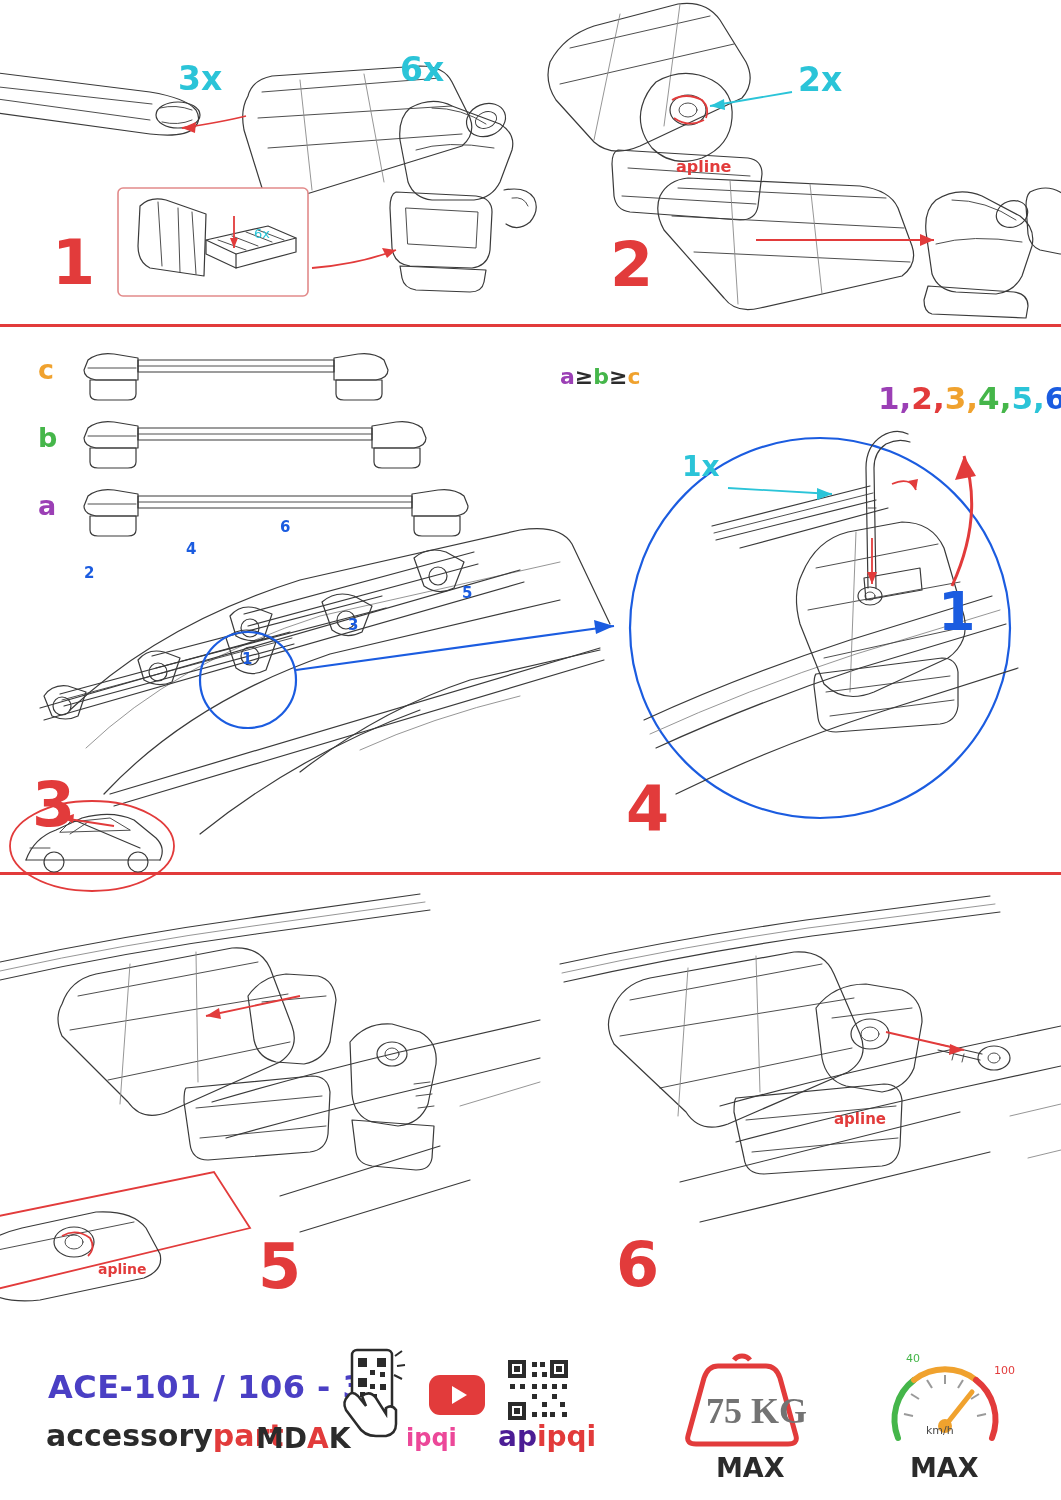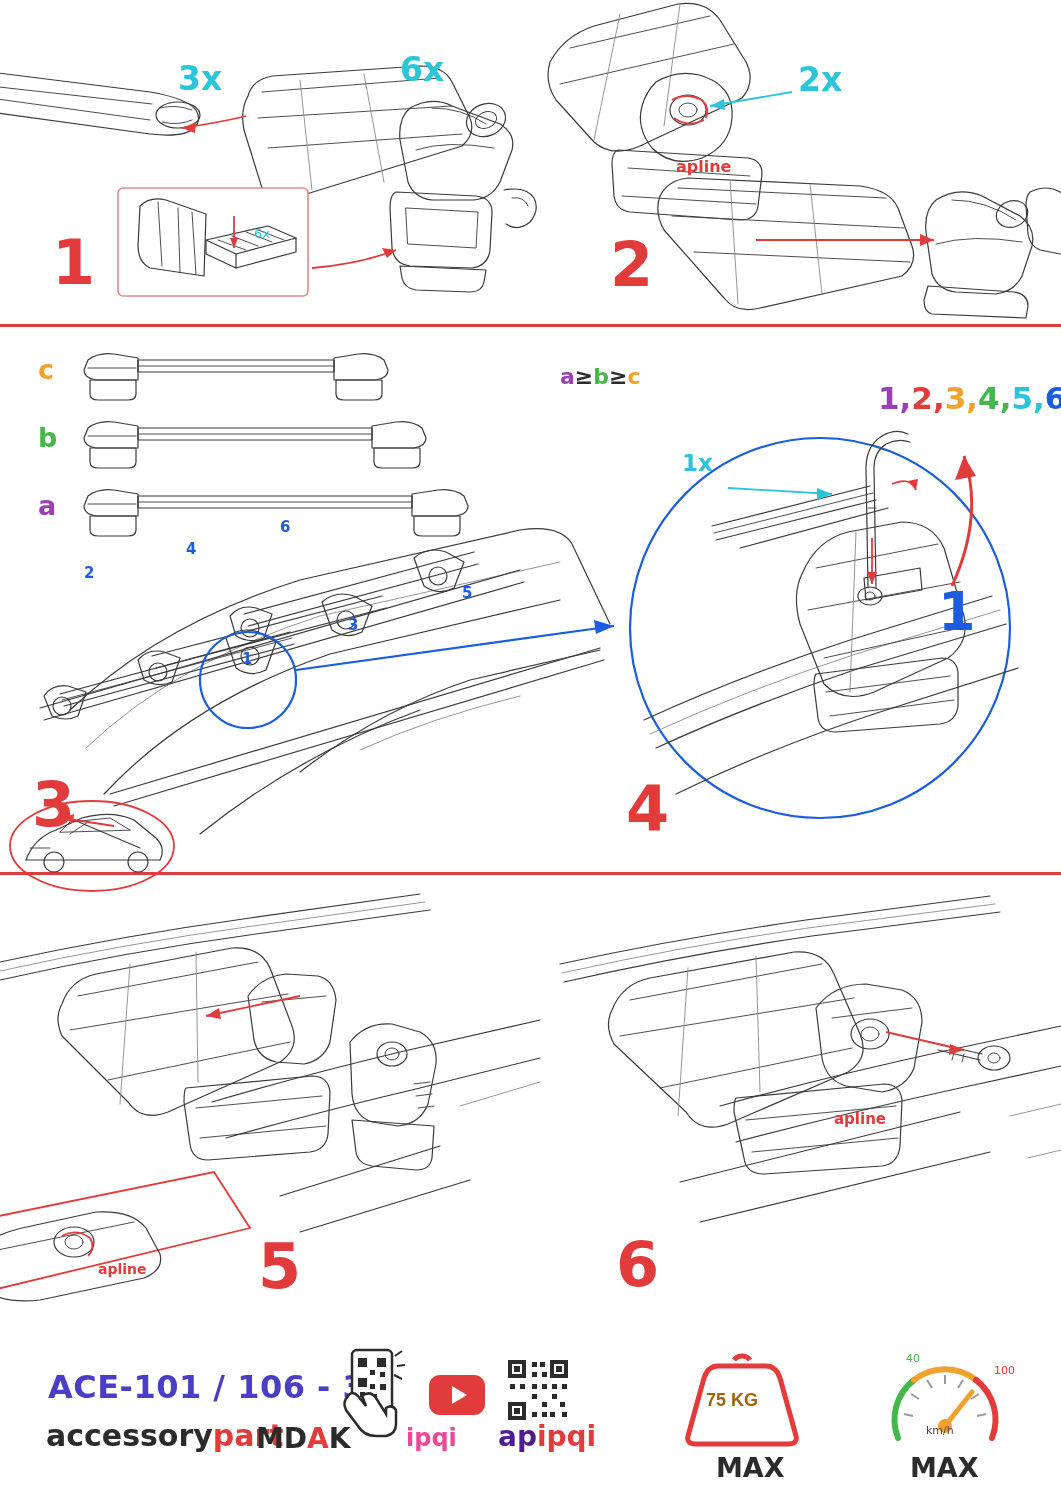--- a/index.html
+++ b/index.html
@@ -19,21 +19,21 @@
   .panel{position:absolute;}
   .stepnum{
     position:absolute;color:#e23b3b;font-weight:700;
     font-family:"DejaVu Sans", sans-serif;
     font-size:62px;line-height:1;letter-spacing:-1px;
   }
   .qty{
     position:absolute;color:#2bc4d8;font-weight:700;font-size:33px;
     font-family:"DejaVu Sans", sans-serif;
   }
-  .qty.small{font-size:23px;}
+  .qty.small{font-size:28px;}
   svg{display:block;overflow:visible;}
   .ln{fill:none;stroke:#3a3a3a;stroke-width:1.2;stroke-linejoin:round;stroke-linecap:round;}
   .ln.thin{stroke-width:0.9;}
   .ln.light{stroke:#8a8a8a;stroke-width:0.9;}
   .red{fill:none;stroke:#e23b3b;stroke-width:1.8;}
   .redfill{fill:#e23b3b;}
   .blue{fill:none;stroke:#1b5ce0;stroke-width:2.2;}
   .bluefill{fill:#1b5ce0;}
   .cyan{fill:none;stroke:#2bc4d8;stroke-width:1.8;}
   .cyanfill{fill:#2bc4d8;}
@@ -74,22 +74,22 @@
   .mdak .m2{color:#e23b3b;}
   .ipqi{position:absolute;left:406px;top:84px;font-weight:700;font-size:24px;color:#ec4899;font-family:"DejaVu Sans", sans-serif;}
   .apline{position:absolute;left:498px;top:80px;font-weight:700;font-size:28px;font-family:"DejaVu Sans", sans-serif;}
   .apline .p1{color:#4c1d95;}
   .apline .p2{color:#e23b3b;}
   .maxlabel{
     position:absolute;font-size:27px;font-weight:700;color:#2b2b2b;
     font-family:"DejaVu Sans", sans-serif;
   }
   .kgtext{
-    position:absolute;font-size:18px;font-weight:700;color:#a16207;
-    font-family:Liberation Sans, sans-serif;
+    position:absolute;font-size:36px;font-weight:700;color:#737373;
+    font-family:Liberation Serif, serif;
   }
   .speedtxt{position:absolute;font-size:11px;color:#4a4a4a;font-family:"DejaVu Sans", sans-serif;}
   .qr{position:absolute;}
 </style>
 </head>
 <body>
 
 <div class="sheet">
 
   <div class="hrule r1"></div>

